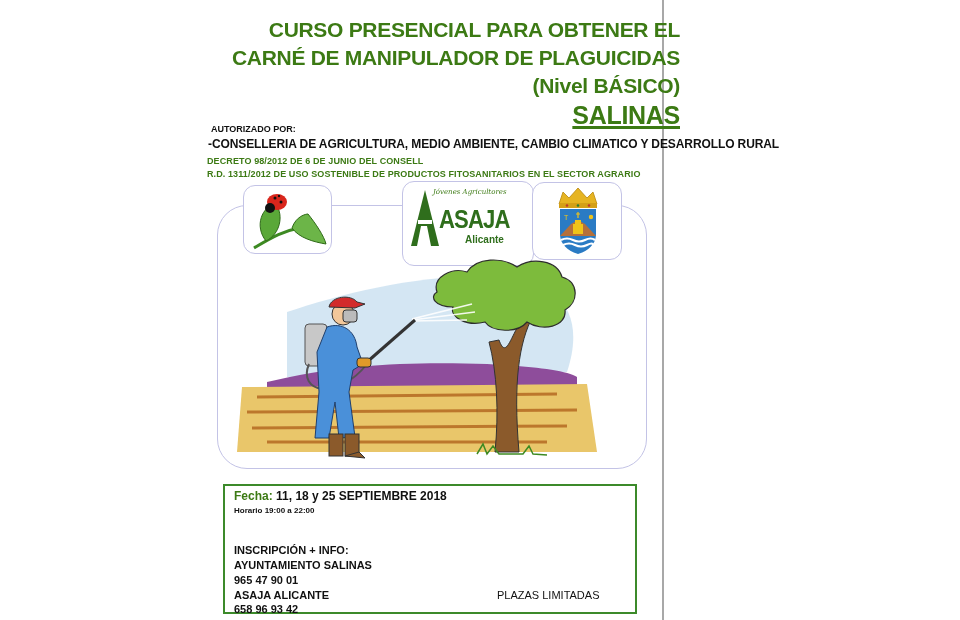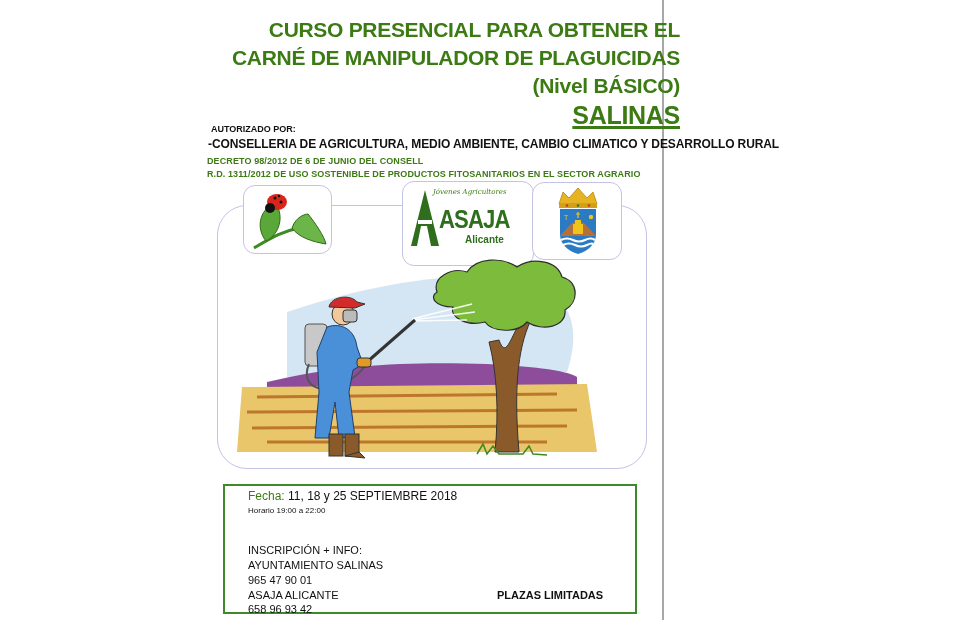--- a/index.html
+++ b/index.html
@@ -23,31 +23,31 @@
   .lb3 { left:532px; top:182px; width:90px; height:78px; }
   .mask { position:absolute; background:#fff; }
 
   .asaja-sub { position:absolute; left:30px; top:6px; font-family:"DejaVu Serif", serif; font-style:italic; font-size:7px; color:#3c7a14; }
   .asaja-main { position:absolute; left:36px; top:22px; font-size:26px; font-weight:bold; color:#2f6e1c; letter-spacing:-1px; font-family:"Liberation Sans", sans-serif; transform:scaleX(0.85); transform-origin:left; }
   .asaja-city { position:absolute; left:62px; top:52px; font-size:10px; font-weight:bold; color:#2f6e1c; }
 
   .illustration { position:absolute; left:227px; top:252px; width:410px; height:215px; }
 
   .info { position:absolute; left:223px; top:484px; width:414px; height:130px; border:2px solid #3c8a2a; box-sizing:border-box; }
-  .info .row { position:absolute; left:23px; font-weight:normal; color:#111; white-space:nowrap; }
+  .info .row { position:absolute; left:9px; font-weight:bold; color:#111; white-space:nowrap; }
   .green { color:#3c7a14; }
   .r-fecha { top:3px; font-size:12px; }
   .r-horario { top:20px; font-size:8px;text-align:center; }
   .r-lugar { top:29px; font-size:11.5px; }
   .r-insc { top:58px; font-size:11px; }
   .r-ayto { top:73px; font-size:11px; }
   .r-tel1 { top:88px; font-size:11px; }
   .r-asaja { top:103px; font-size:11px; }
   .r-tel2 { top:117px; font-size:11px; }
-  .r-plazas { position:absolute; left:272px; top:103px; font-size:11px; font-weight:bold; color:#111; }
+  .r-plazas { position:absolute; left:272px; top:103px; font-size:11px; font-weight:normal; color:#111; }
 </style>
 </head>
 <body>
 
 <div class="page-edge"></div>
 
 <div class="title t1">CURSO PRESENCIAL PARA OBTENER EL</div>
 <div class="title t2">CARNÉ DE MANIPULADOR DE PLAGUICIDAS</div>
 <div class="title t3">(Nivel BÁSICO)</div>
 <div class="title t4">SALINAS</div>

